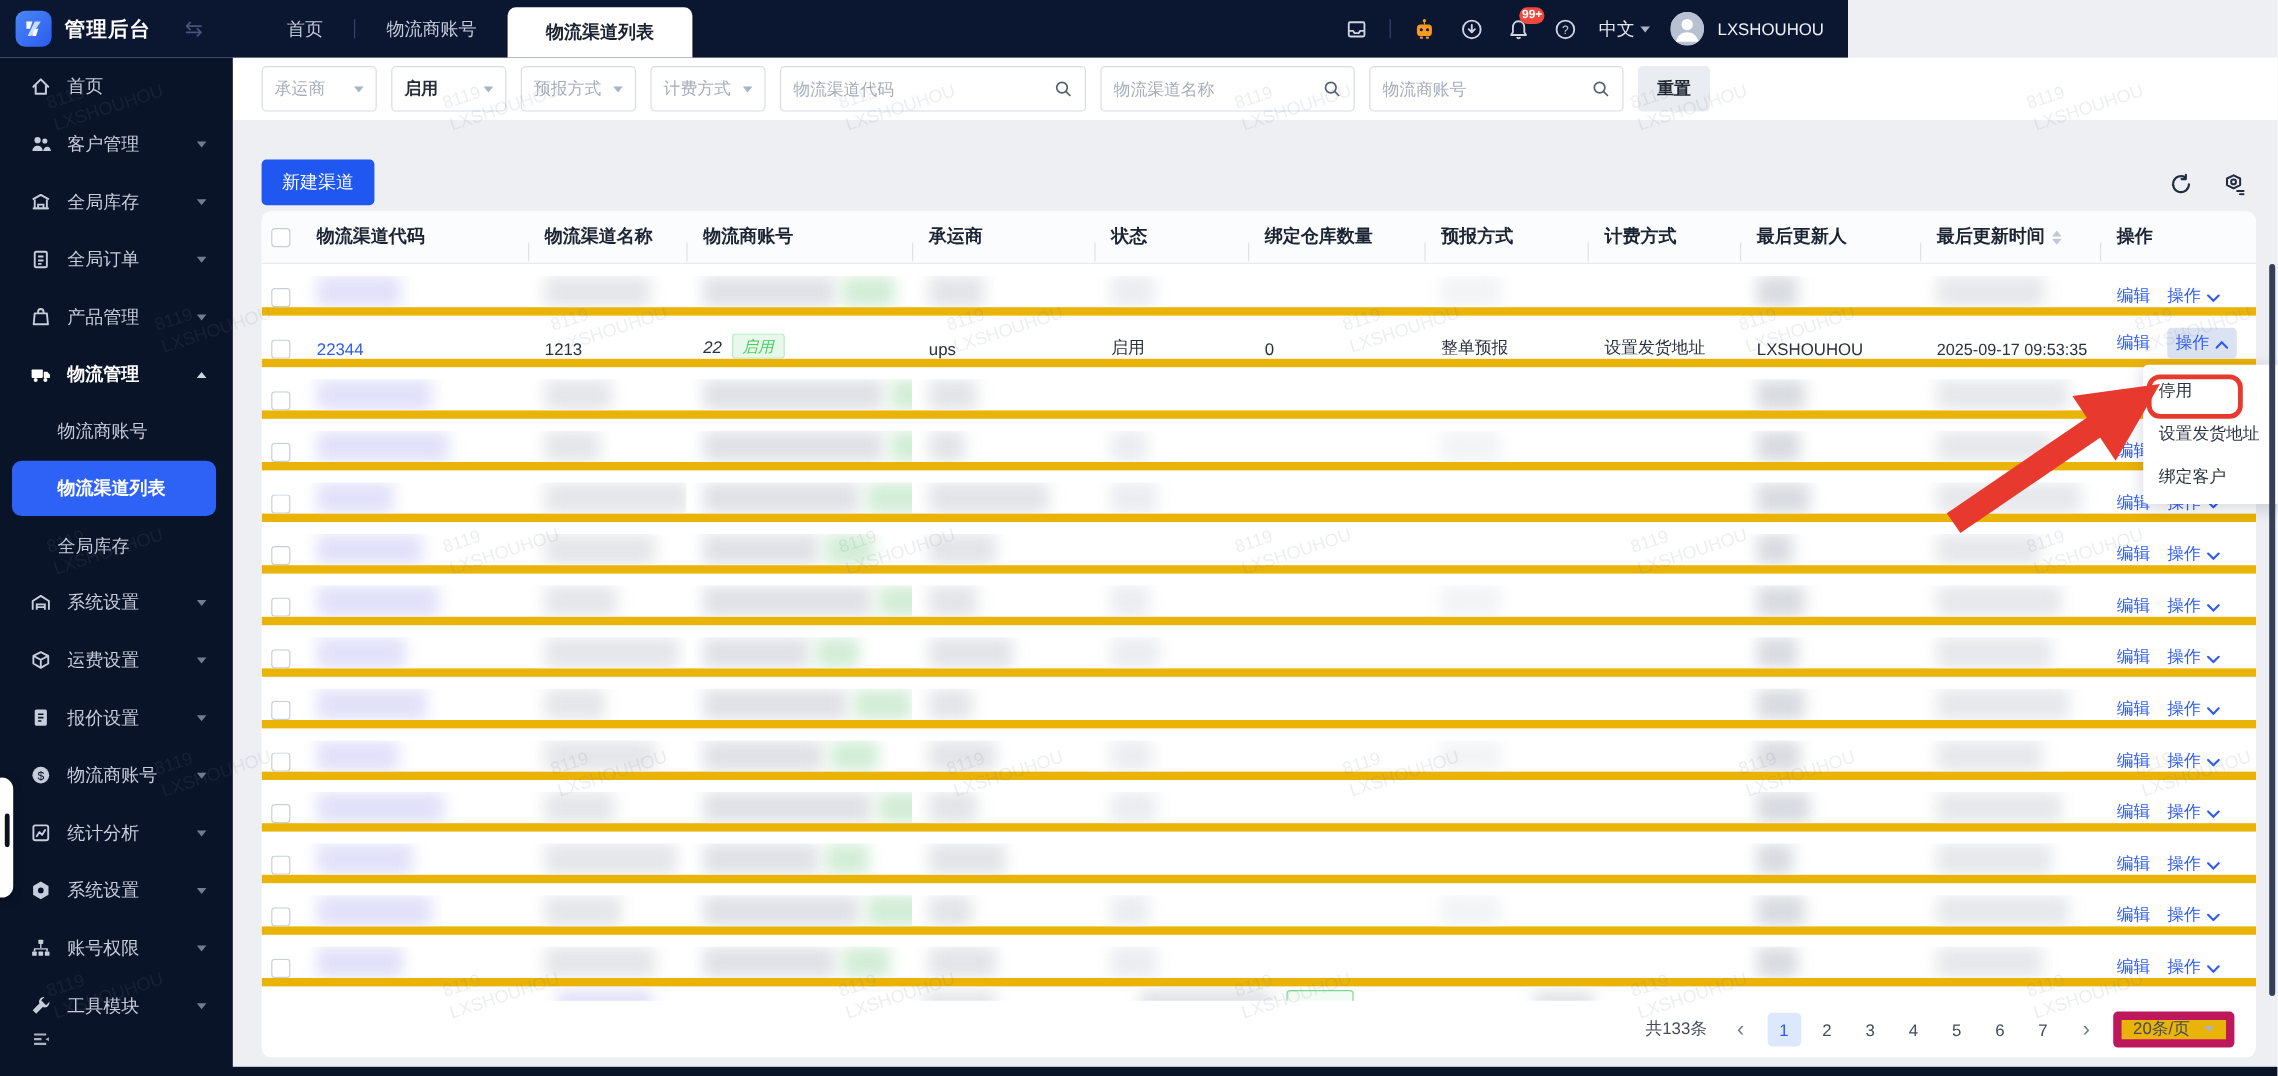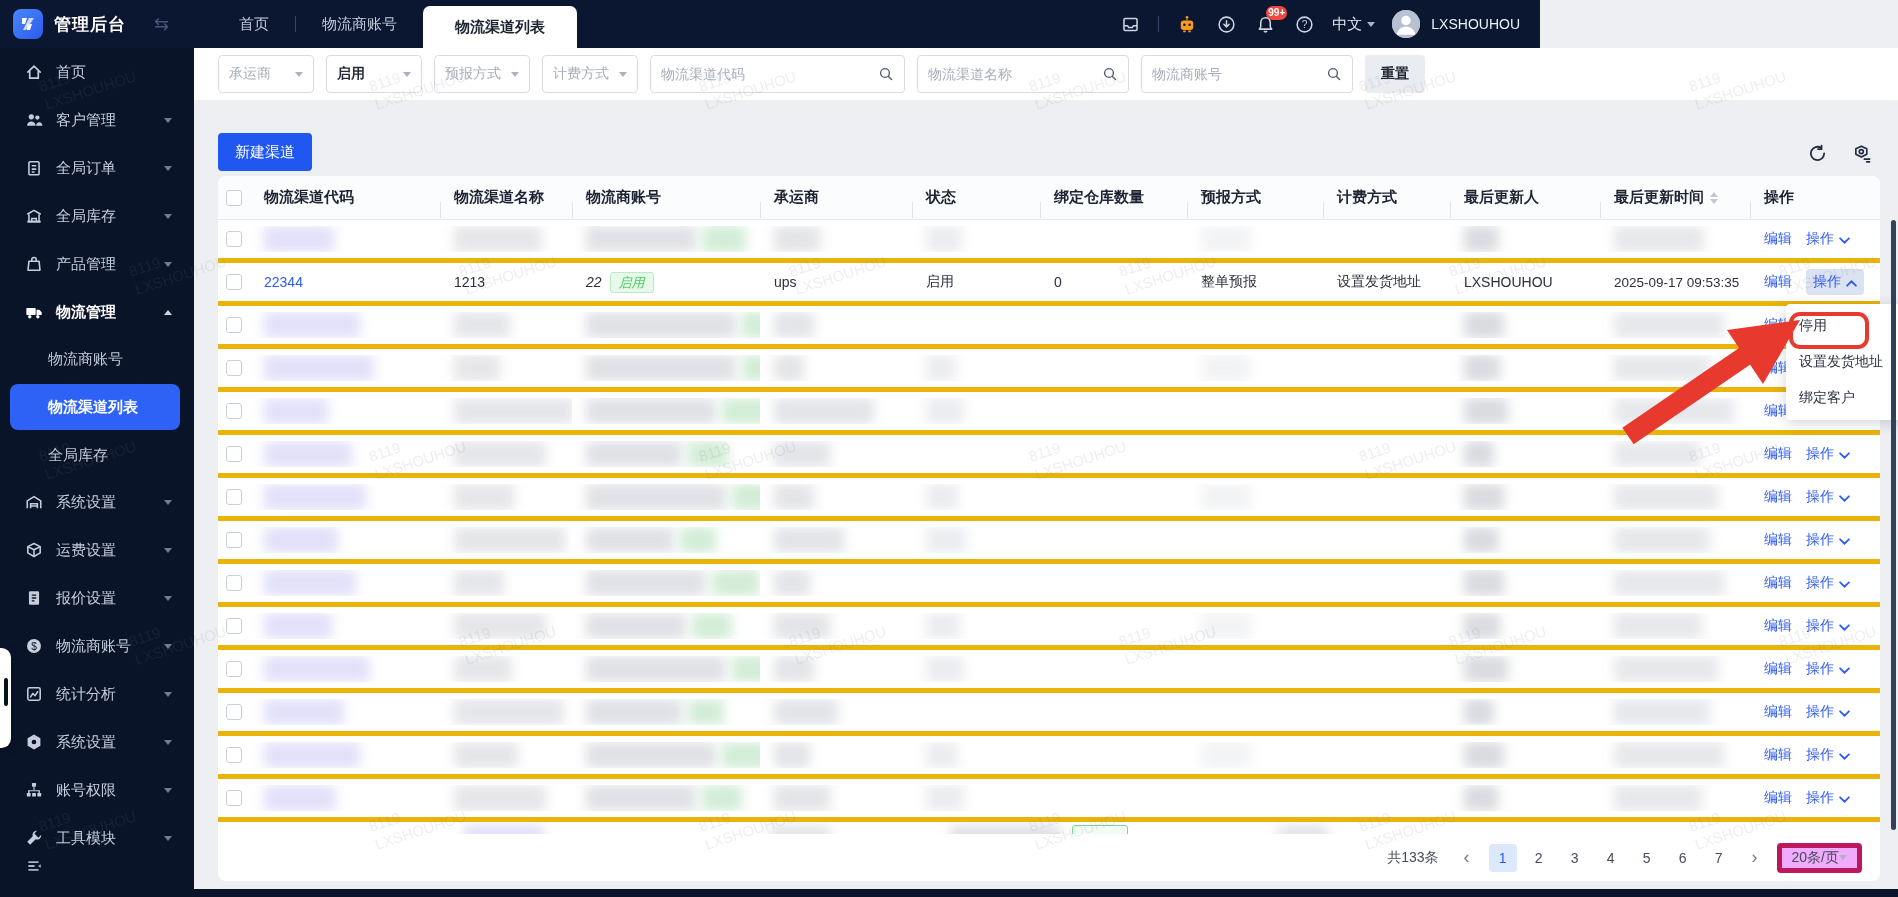--- a/index.html
+++ b/index.html
@@ -54,40 +54,40 @@
 
   
   .card { position:absolute; left:24px; top:128px; width:1662px; height:705px; background:#fff; border-radius:8px; overflow:hidden; }
   .thead { display:flex; height:44px; align-items:center; background:#fbfcfd; border-bottom:1px solid #e8eaef; }
   .th { font-size:15px; font-weight:bold; color:#1c2333; padding-left:14px; position:relative; display:flex; align-items:center; gap:6px; }
   .th.sep::before { content:""; position:absolute; left:0; top:14px; height:16px; width:1px; background:#dfe3e9; }
   .sorts { display:inline-flex; flex-direction:column; gap:2px; }
   .sorts i { width:0; height:0; border-left:4px solid transparent; border-right:4px solid transparent; display:block; }
   .sorts .su { border-bottom:5px solid #c2c8d2; }
   .sorts .sd { border-top:5px solid #c2c8d2; }
-  .tr { display:flex; height:43px; align-items:center; border-bottom:5px solid #eab308; }
+  .tr { display:flex; height:43px; align-items:flex-end; border-bottom:7px solid #eab308; }
   .td { font-size:14px; color:#2a303c; padding-left:14px; display:flex; align-items:center; overflow:hidden; }
   .ckcell { justify-content:center; padding-left:0; }
   .ckbox { width:16px; height:16px; border:1.5px solid #c9cfd9; border-radius:3px; background:#fff; cursor:pointer; flex:0 0 auto; }
   .link { color:#2e5bf0; text-decoration:none; cursor:pointer; }
   .gbadge { background:#e8f9ec; border:1px solid #b8ecc3; color:#47cf5e; font-size:13px; border-radius:3px; padding:2px 8px; margin-left:8px; line-height:15px; }
   .blk { height:26px; border-radius:2px; filter:blur(6px); opacity:.9; flex:0 0 auto; }
   .act { display:flex; gap:14px; align-items:center; }
   .chev { width:11px; height:7px; }
   .op-pill { background:#dbe2f1; border-radius:4px; padding:4px 7px; display:inline-flex; align-items:center; gap:5px; }
   .partial { height:12px; overflow:hidden; display:flex; }
   .pbadge { border:1px solid #7fd892; background:#f2fcf4; border-radius:3px; width:56px; height:22px; margin-top:3px; flex:0 0 auto; }
 
   
   .pager { height:47px; display:flex; align-items:center; justify-content:flex-end; gap:8px; padding-right:18px; font-size:14px; color:#454c59; }
   .pg-total { margin-right:6px; }
   .pg-btn { min-width:28px; height:28px; display:flex; align-items:center; justify-content:center; border-radius:4px; cursor:pointer; color:#454c59; font-size:14px; }
   .pg-btn.arrow { font-size:18px; color:#737b88; }
   .pg-btn.active { background:#dce8fb; color:#2e5bf0; }
-  .pg-size { height:30px; border:5px solid #be185d; border-radius:4px; background:#f0abfc; display:flex; align-items:center; gap:0; padding:0 10px; cursor:pointer; }
+  .pg-size { height:30px; border:7px solid #be185d; border-radius:4px; background:#eab308; display:flex; align-items:center; gap:12px; padding:0 10px; cursor:pointer; }
 
   
   .wm-layer { position:absolute; inset:0; z-index:41; pointer-events:none; }
   .wm { position:absolute; transform:rotate(-18deg); color:rgba(116,126,142,0.13); font-size:15px; line-height:19px; white-space:nowrap; }
   .scroll-thumb { position:absolute; right:2px; top:220px; width:5px; height:610px; background:#353f58; border-radius:3px; z-index:46; }
   .bottom-strip { position:absolute; left:0; bottom:0; width:1898px; height:8px; background:#0a1429; z-index:42; }
   .left-pill { position:absolute; left:-8px; top:648px; width:19px; height:100px; background:#fff; border-radius:10px; box-shadow:0 2px 8px rgba(0,0,0,.3); z-index:44; }
   .left-pill i { position:absolute; left:12px; top:30px; width:4px; height:28px; background:#0b101d; border-radius:2px; }
 
   .dropdown { position:absolute; left:1786px; top:304px; width:118px; background:#fff; border-radius:4px; box-shadow:0 3px 14px rgba(20,30,60,.18); z-index:45; padding:4px 0; }
@@ -181,33 +181,33 @@
             <circle cx="5.6" cy="5.2" r="2.3"></circle>
             <circle cx="11" cy="5.8" r="1.9"></circle>
             <path d="M1.8 13.2c0-2.4 1.7-3.9 3.8-3.9s3.8 1.5 3.8 3.9z"></path>
             <path d="M9.8 13.2c.2-2 1.4-3.2 3-3.2 1.4 0 2.5 1.1 2.7 3.2z"></path>
           </svg></span>
         <span>客户管理</span>
         <i class="sb-chev"></i>
       </div>
       <div class="sb-item">
         <span class="ic"><svg viewBox="0 0 16 16" fill="none" stroke="currentColor" stroke-width="1.4">
-            <rect x="3.5" y="2.5" width="9" height="11.5" rx="1"></rect>
-            <path d="M6 6h4M6 9h4M6 11.5h2.5"></path>
-          </svg></span>
-        <span>全局订单</span>
-        <i class="sb-chev"></i>
-      </div>
-      <div class="sb-item">
-        <span class="ic"><svg viewBox="0 0 16 16" fill="none" stroke="currentColor" stroke-width="1.4">
             <path d="M2 6.4 8 3l6 3.4" stroke-linejoin="round"></path>
             <path d="M3.5 6.4V13h9V6.4"></path>
             <path d="M6 13v-2.8h4V13M2 13h12"></path>
           </svg></span>
         <span>全局库存</span>
+        <i class="sb-chev"></i>
+      </div>
+      <div class="sb-item">
+        <span class="ic"><svg viewBox="0 0 16 16" fill="none" stroke="currentColor" stroke-width="1.4">
+            <rect x="3.5" y="2.5" width="9" height="11.5" rx="1"></rect>
+            <path d="M6 6h4M6 9h4M6 11.5h2.5"></path>
+          </svg></span>
+        <span>全局订单</span>
         <i class="sb-chev"></i>
       </div>
       <div class="sb-item">
         <span class="ic"><svg viewBox="0 0 16 16" fill="none" stroke="currentColor" stroke-width="1.4">
             <path d="M3.5 5.5h9l.8 8H2.7z" stroke-linejoin="round"></path>
             <path d="M6 5.5V4.2a2 2 0 0 1 4 0v1.3"></path>
           </svg></span>
         <span>产品管理</span>
         <i class="sb-chev"></i>
       </div>

